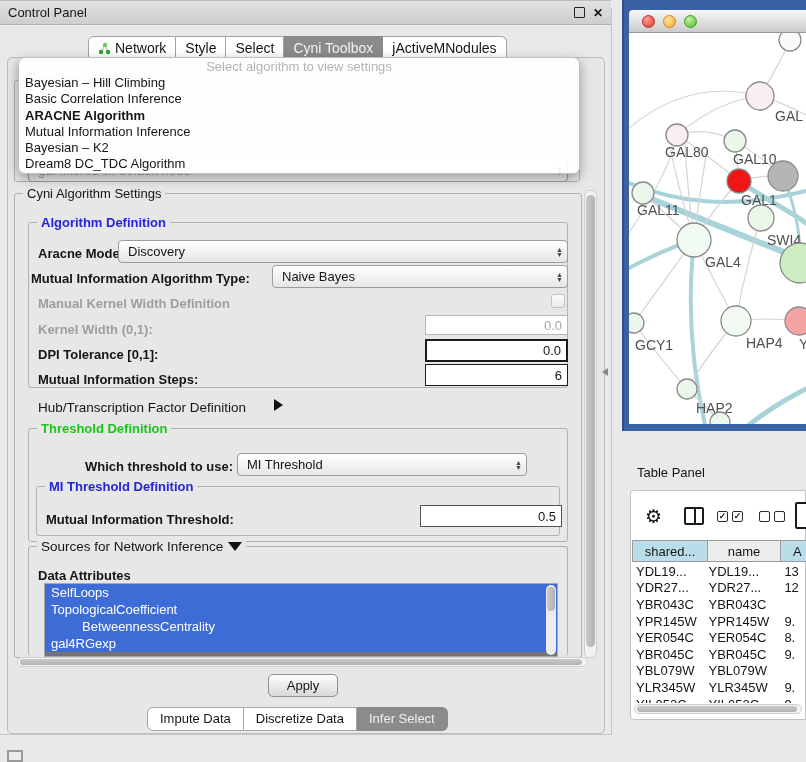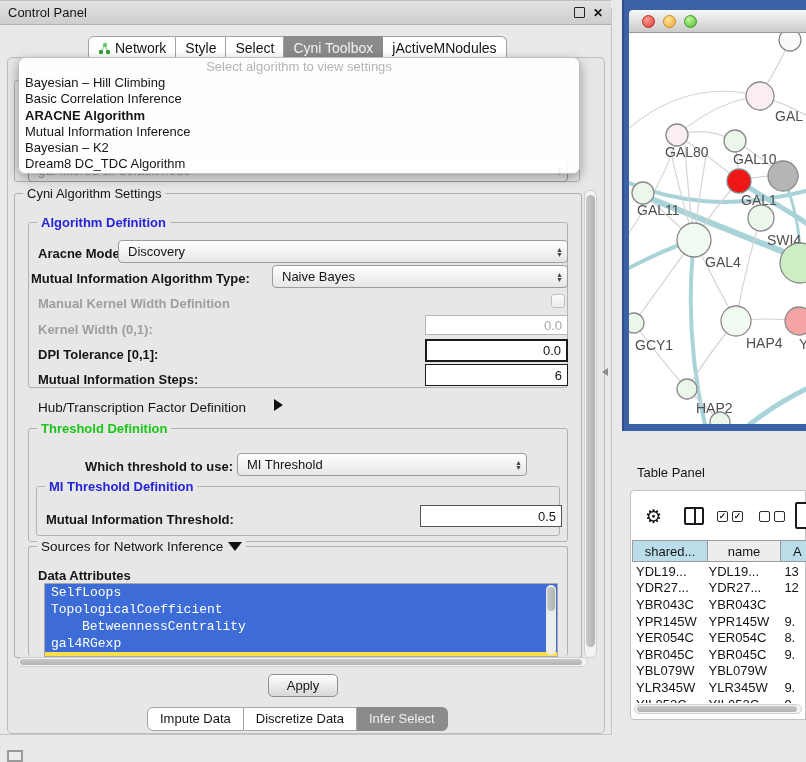--- a/index.html
+++ b/index.html
@@ -40,21 +40,21 @@
   .combo{position:absolute;display:flex;align-items:center;justify-content:space-between;
        border:1px solid #9c9c9c;border-radius:4px;background:linear-gradient(#ffffff,#e6e6e6);
        font-size:13px;padding:0 4px 0 9px;height:23px;box-sizing:border-box;}
   .stepper{display:flex;flex-direction:column;align-items:center;color:#444;font-size:7px;line-height:5px;}
   .field{position:absolute;background:#fff;font-size:13px;box-sizing:border-box;display:flex;
        align-items:center;justify-content:flex-end;padding:0 5px;}
   .tri-right{display:inline-block;width:0;height:0;border-top:6px solid transparent;
        border-bottom:6px solid transparent;border-left:9px solid #111;}
   .tri-down{display:inline-block;width:0;height:0;border-left:7px solid transparent;
        border-right:7px solid transparent;border-top:9px solid #111;}
-  .attr-list{position:absolute;background:#fde047;border:1px solid #a8a8a8;overflow:hidden;font-family:Liberation Mono, monospace;}
+  .attr-list{position:absolute;background:#737373;border:1px solid #a8a8a8;overflow:hidden;}
   .attr-item{font-size:13px;line-height:17px;padding-left:6px;color:#fff;}
   .scroll-v{position:absolute;background:#f3f3f3;border:1px solid #cfcfcf;border-radius:6px;box-sizing:border-box;}
   .thumb-v{position:absolute;left:1px;right:1px;background:linear-gradient(90deg,#c9c9c9,#b3b3b3);border-radius:5px;}
   .scroll-h{position:absolute;background:#f3f3f3;border:1px solid #cfcfcf;border-radius:6px;box-sizing:border-box;}
   .thumb-h{position:absolute;top:1px;bottom:1px;background:linear-gradient(#c9c9c9,#b3b3b3);border-radius:5px;}
   .apply-btn{position:absolute;left:268px;top:674px;width:70px;height:23px;border:1px solid #8f8f8f;
        border-radius:5px;background:linear-gradient(#fefefe,#d8d8d8);font-size:13px;display:flex;
        align-items:center;justify-content:center;box-sizing:border-box;}
   .bottom-tabs{left:147px;top:707px;display:flex;}
   .btab{background:#fff;border:1px solid #a5a5a5;border-left:none;padding:3px 12px 4px;font-size:13px;white-space:nowrap;}

